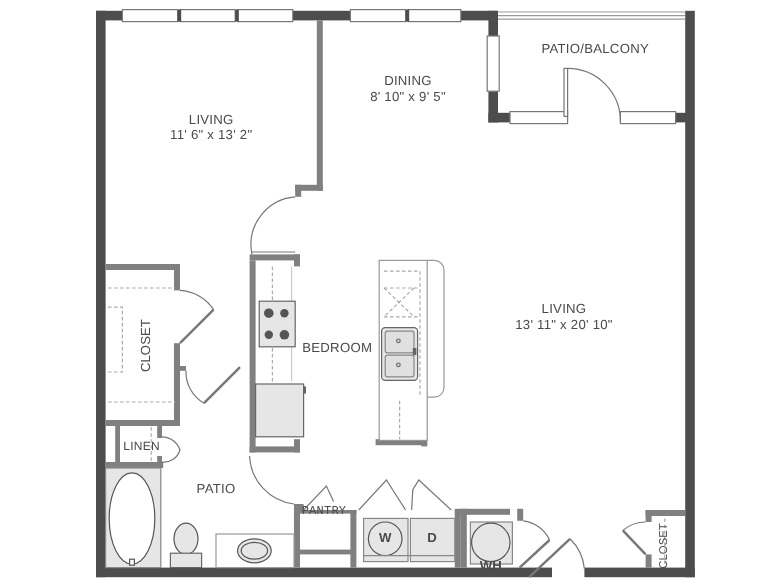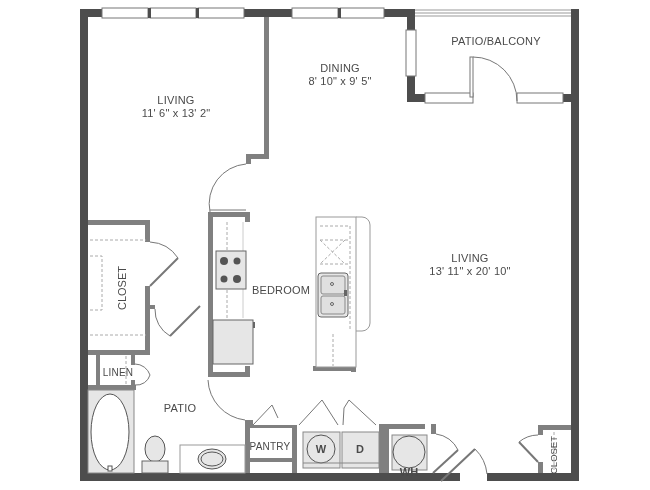--- a/index.html
+++ b/index.html
@@ -222,20 +222,20 @@
 <div class="lbl" style="left:281px; top:284px;">
   <span>BEDROOM</span>
 </div>
 <div class="vert" style="left:122px; top:288px;">CLOSET</div>
 <div class="lbl sm" style="left:118px; top:366px;">
   <span>LINEN</span>
 </div>
 <div class="lbl" style="left:180px; top:402px;">
   <span>PATIO</span>
 </div>
-<div class="lbl sm" style="left:270px; top:440px;">
+<div class="lbl sm" style="left:270px; top:420px;font-family:Liberation Mono, monospace;">
   <span>PANTRY</span>
 </div>
 <div class="vert sm" style="left:553px; top:455px;">CLOSET</div>
 
 <div class="fix" style="left:321px; top:449px;">W</div>
 <div class="fix" style="left:360px; top:449px;">D</div>
 <div class="fix" style="left:409px; top:472px;">WH</div>
 
 </body></html>

